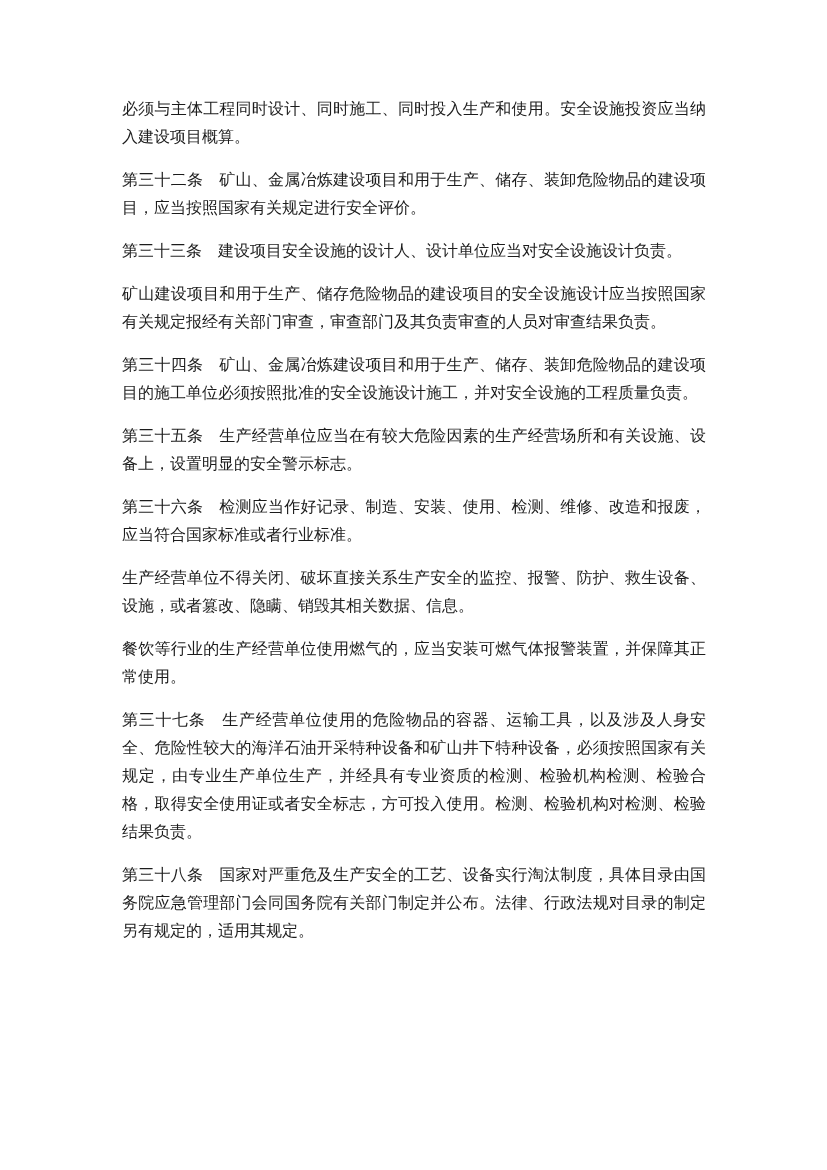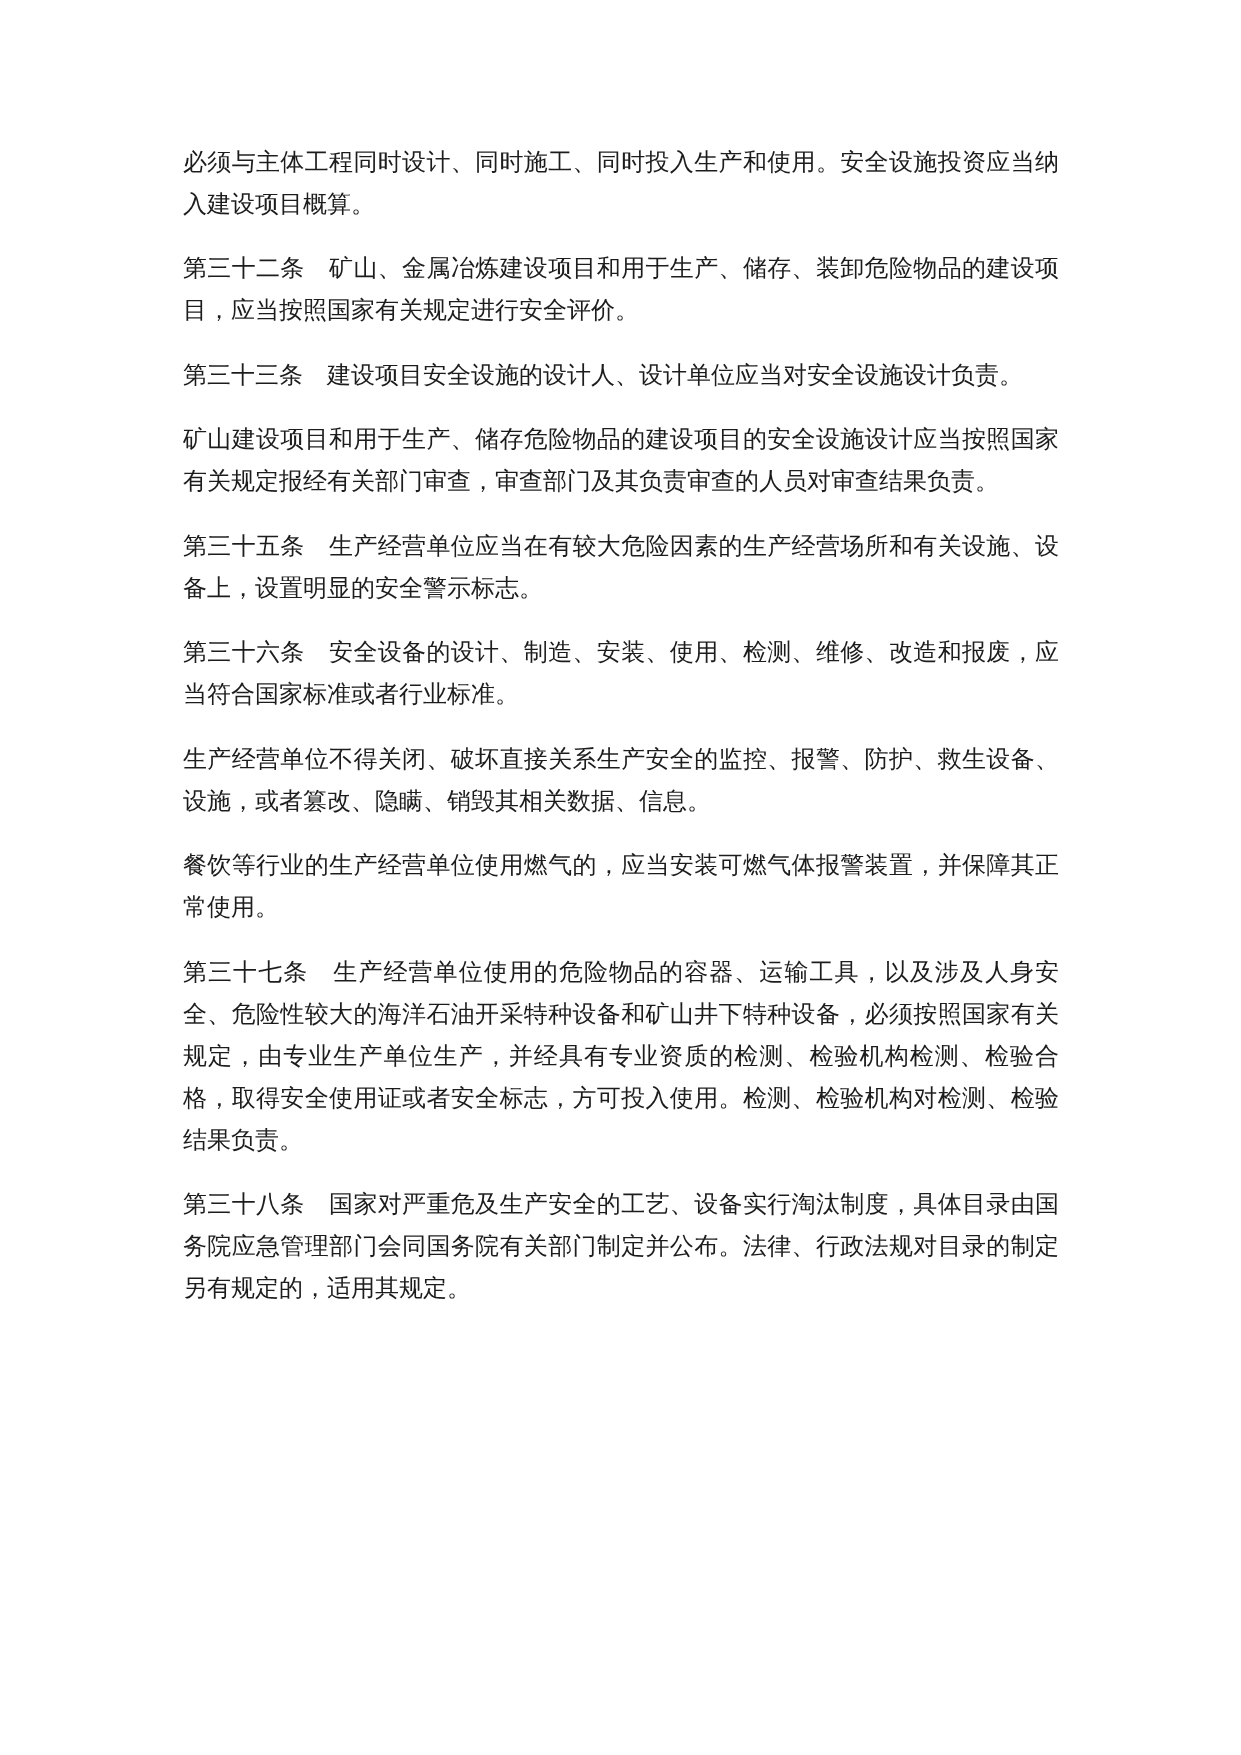--- a/index.html
+++ b/index.html
@@ -45,20 +45,21 @@
 </style>
 </head>
 <body>
 
 <div class="page">
   <div class="doc-body">
     <p>必须与主体工程同时设计、同时施工、同时投入生产和使用。安全设施投资应当纳入建设项目概算。</p>
     <p>第三十二条　矿山、金属冶炼建设项目和用于生产、储存、装卸危险物品的建设项目，应当按照国家有关规定进行安全评价。</p>
     <p>第三十三条　建设项目安全设施的设计人、设计单位应当对安全设施设计负责。</p>
     <p>矿山建设项目和用于生产、储存危险物品的建设项目的安全设施设计应当按照国家有关规定报经有关部门审查，审查部门及其负责审查的人员对审查结果负责。</p>
+    <p>第三十四条　矿山、金属冶炼建设项目和用于生产、储存、装卸危险物品的建设项目的施工单位必须按照批准的安全设施设计施工，并对安全设施的工程质量负责。</p>
     <p>第三十五条　生产经营单位应当在有较大危险因素的生产经营场所和有关设施、设备上，设置明显的安全警示标志。</p>
-    <p>第三十六条　安全设备的设计、制造、安装、使用、检测、维修、改造和报废，应当符合国家标准或者行业标准。</p>
+    <p>第三十六条　检测应当作好记录、制造、安装、使用、检测、维修、改造和报废，应当符合国家标准或者行业标准。</p>
     <p>生产经营单位不得关闭、破坏直接关系生产安全的监控、报警、防护、救生设备、设施，或者篡改、隐瞒、销毁其相关数据、信息。</p>
     <p>餐饮等行业的生产经营单位使用燃气的，应当安装可燃气体报警装置，并保障其正常使用。</p>
     <p>第三十七条　生产经营单位使用的危险物品的容器、运输工具，以及涉及人身安全、危险性较大的海洋石油开采特种设备和矿山井下特种设备，必须按照国家有关规定，由专业生产单位生产，并经具有专业资质的检测、检验机构检测、检验合格，取得安全使用证或者安全标志，方可投入使用。检测、检验机构对检测、检验结果负责。</p>
     <p>第三十八条　国家对严重危及生产安全的工艺、设备实行淘汰制度，具体目录由国务院应急管理部门会同国务院有关部门制定并公布。法律、行政法规对目录的制定另有规定的，适用其规定。</p>
   </div>
 </div>
 
 </body></html>

